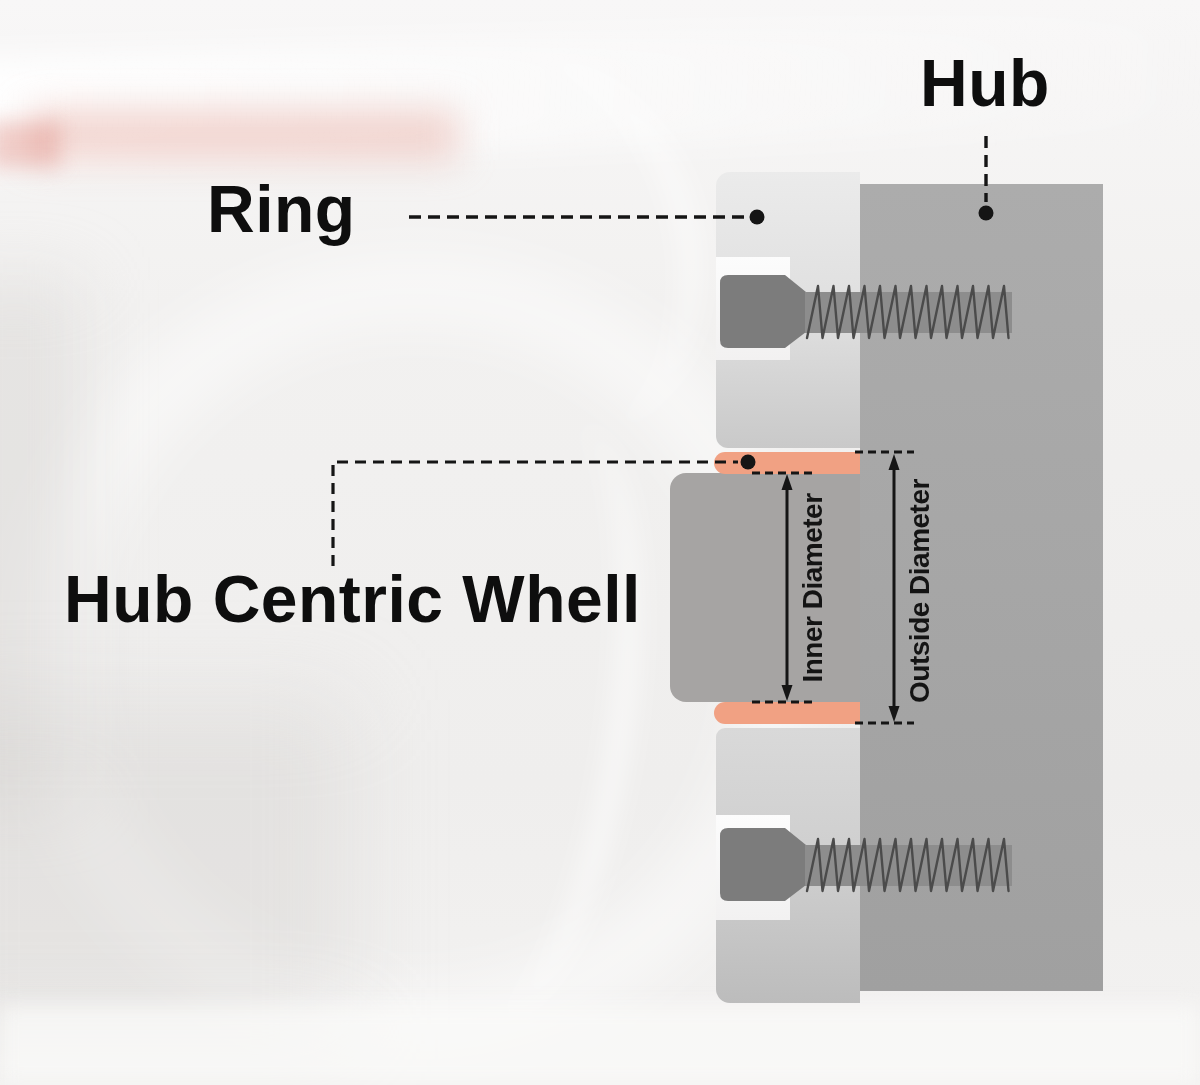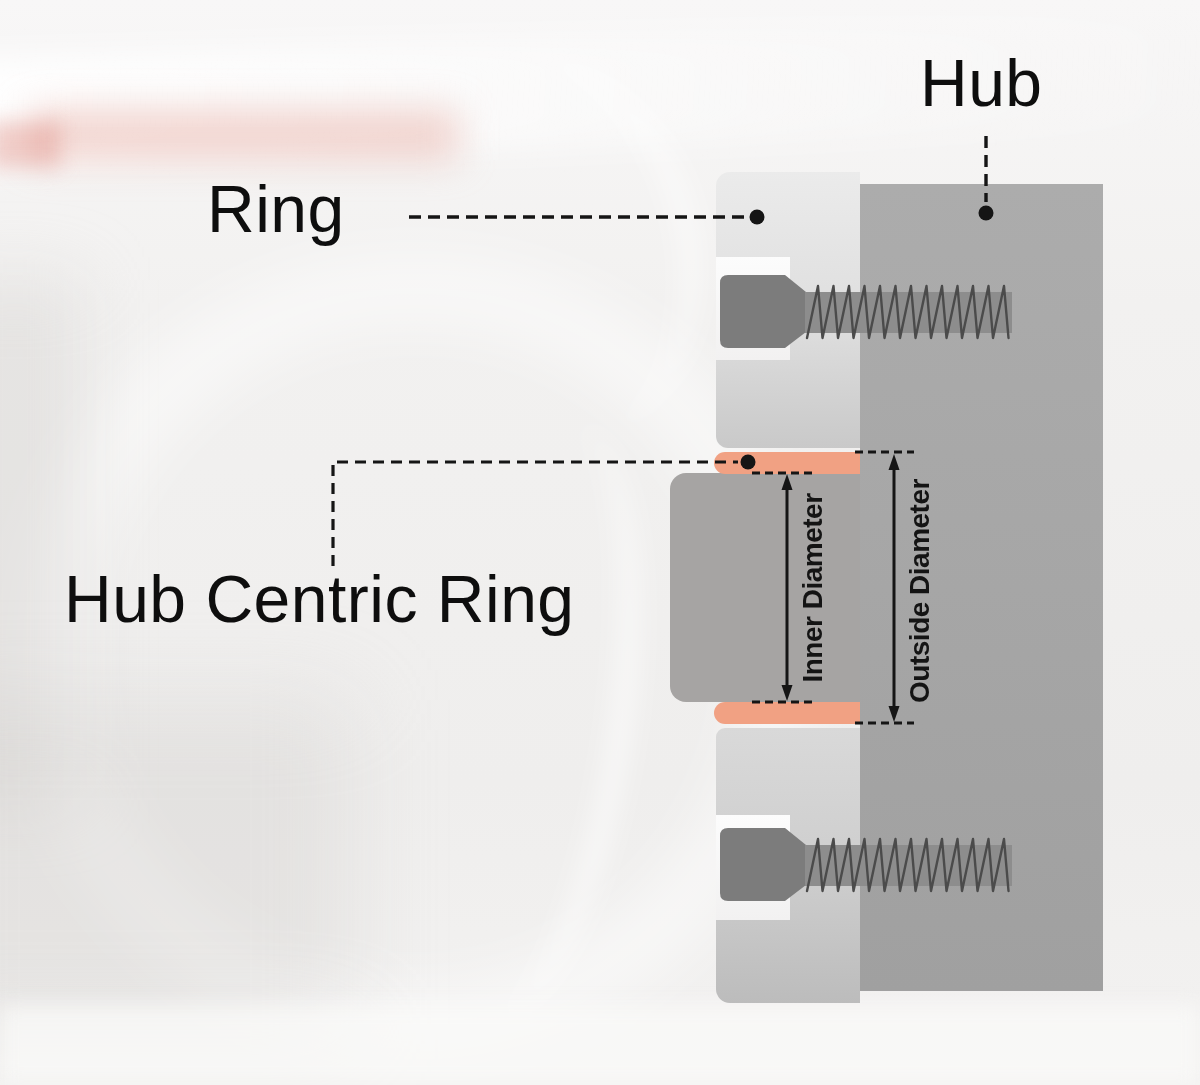--- a/index.html
+++ b/index.html
@@ -36,21 +36,21 @@
     border-radius:16px 0 0 16px;
   }
   .ring{
     position:absolute;left:714px;width:146px;height:22px;
     background:var(--ring-accent,#f1a183);
   }
   .ring-top{top:452px;border-radius:11px 0 0 11px;}
   .ring-bottom{top:702px;border-radius:11px 0 0 11px;}
   
   .label{
-    position:absolute;font-weight:normal;color:#0e0e0e;line-height:1;white-space:nowrap;
+    position:absolute;font-weight:bold;color:#0e0e0e;line-height:1;white-space:nowrap;
     letter-spacing:0.5px;
     text-align:center;
   }
   .label-hub{left:920px;top:50px;font-size:66px;}
   .label-whell{left:207px;top:176px;font-size:66px;}
   .label-hcr{left:64px;top:566px;font-size:66px;}
   .vlabel{
     position:absolute;font-weight:bold;color:#141414;font-size:28px;line-height:1;
     letter-spacing:-0.5px;white-space:nowrap;
     transform:translate(-50%,-50%) rotate(-90deg);
@@ -127,17 +127,17 @@
       <path d="M855,452 H914" style="fill:none;stroke:var(--line-ink,#151515);stroke-width:3;stroke-dasharray:8 5;"></path>
       <path d="M855,723 H914" style="fill:none;stroke:var(--line-ink,#151515);stroke-width:3;stroke-dasharray:8 5;"></path>
       <line x1="894" y1="466" x2="894" y2="710" style="stroke:var(--line-ink,#151515);stroke-width:3;"></line>
       <polygon points="894,454 888.5,470 899.5,470" style="fill:var(--line-ink,#151515);"></polygon>
       <polygon points="894,722 888.5,706 899.5,706" style="fill:var(--line-ink,#151515);"></polygon>
     </g>
   </svg>
 
   <div class="label label-hub">Hub</div>
   <div class="label label-whell">Ring</div>
-  <div class="label label-hcr">Hub Centric Ring</div>
+  <div class="label label-hcr">Hub Centric Whell</div>
   <div class="vlabel vlabel-inner">Inner Diameter</div>
   <div class="vlabel vlabel-outside">Outside Diameter</div>
 
 </div>
 
 </body></html>

